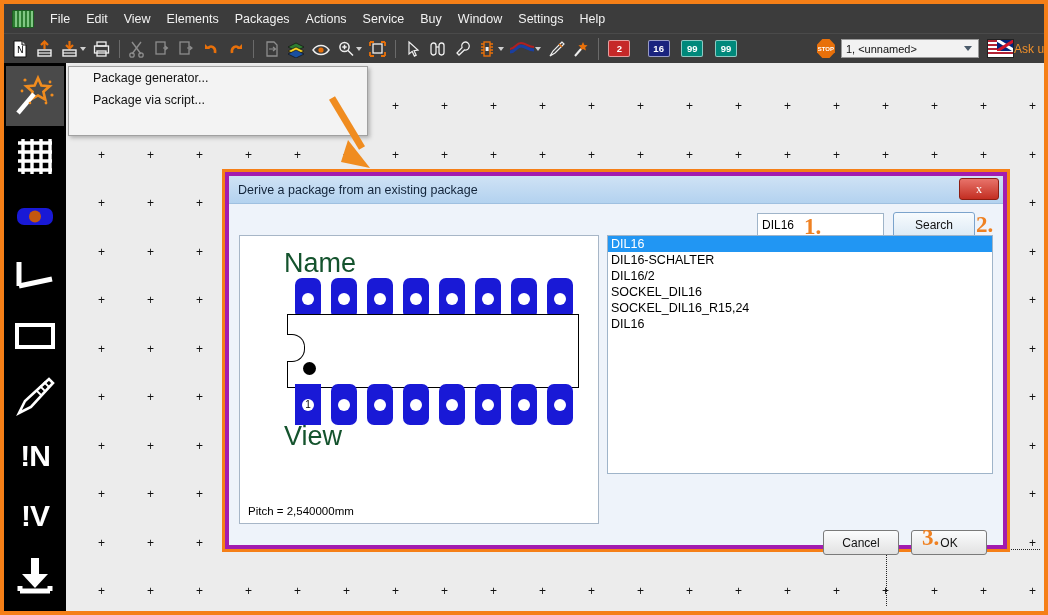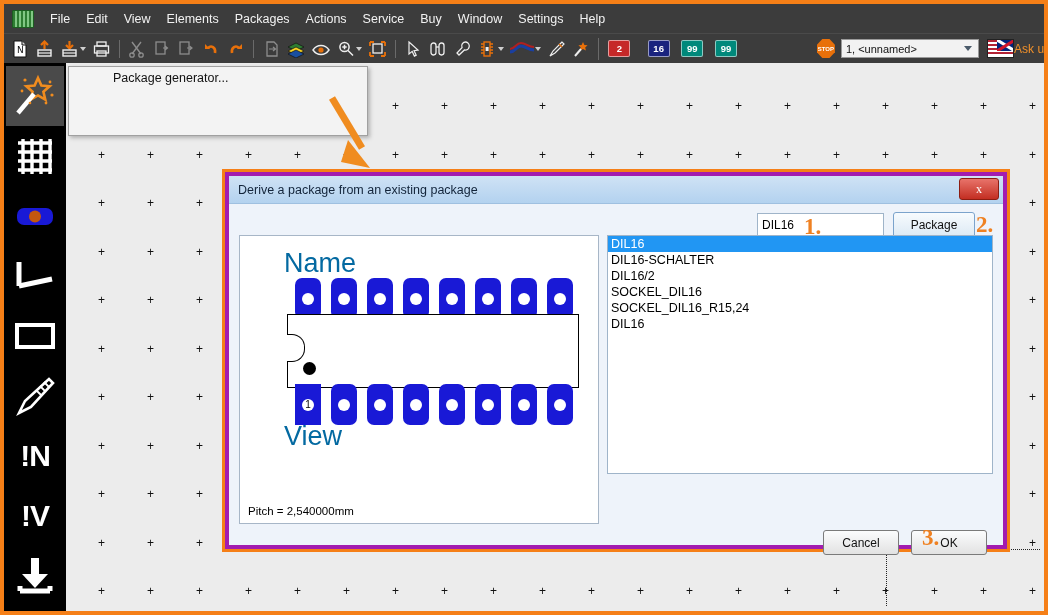--- a/index.html
+++ b/index.html
@@ -57,40 +57,40 @@
 
   
   .canvas{position:absolute;left:62px;top:59px;right:4px;bottom:4px;background:#ececec;overflow:hidden;}
   .plus{position:absolute;color:#111;font-size:12px;line-height:10px;font-family:"Liberation Sans",sans-serif;}
   .axv{position:absolute;border-left:1px dotted #222;}
   .axh{position:absolute;border-top:1px dotted #222;}
 
   
   .dropdown{position:absolute;left:64px;top:62px;width:298px;height:68px;background:#f3f3f3;
             border:1px solid #a0a0a0;box-shadow:2px 2px 4px rgba(0,0,0,.25);z-index:40;}
-  .dd-item{height:22px;line-height:22px;padding-left:44px;font-size:12.5px;color:#111;cursor:pointer;}
+  .dd-item{height:22px;line-height:22px;padding-left:24px;font-size:12.5px;color:#111;cursor:pointer;}
   .dd-item.hl{background:#8ec6f0;}
 
   
   .dlgwrap{position:absolute;left:218px;top:165px;width:788px;height:383px;
            border:3px solid #f57f17;box-sizing:border-box;z-index:50;}
   .dlg{position:absolute;inset:0;background:#eef3fa;border:4px solid #a21caf;box-sizing:border-box;
        display:flex;flex-direction:column;}
   .dlg-tb{height:27px;background:linear-gradient(#cfe2f5,#b3d2ef);display:flex;align-items:center;
           position:relative;border-bottom:1px solid #9fc0e0;}
   .dlg-title{font-size:12.5px;color:#12243a;padding-left:9px;}
   .closebtn{position:absolute;right:4px;top:2px;width:38px;height:20px;border-radius:3px;
             background:linear-gradient(#e8736a,#c32e22);border:1px solid #8c1d12;color:#fff;
             font-size:12px;display:flex;align-items:center;justify-content:center;cursor:pointer;
             font-family:"Liberation Serif",serif;}
   .dlg-body{flex:1;position:relative;padding:10px;}
 
   .preview{position:absolute;left:10px;top:31px;width:360px;height:289px;background:#fff;
            border:1px solid #a7b6c7;box-sizing:border-box;overflow:hidden;}
-  .pkgname{position:absolute;font-family:"Liberation Sans",sans-serif;font-size:27px;color:#0369a1;}
+  .pkgname{position:absolute;font-family:"Liberation Sans",sans-serif;font-size:27px;color:#14532d;}
   .pad{position:absolute;background:#1919d6;border-radius:7px;}
   .pad .hole{position:absolute;left:50%;top:50%;transform:translate(-50%,-50%);
              width:12px;height:12px;border-radius:50%;background:#fff;}
   .pad.sq{border-radius:0;}
   .pad.sq .hole{color:#000;font-size:10px;display:flex;align-items:center;justify-content:center;
                 font-family:"Liberation Sans",sans-serif;}
   .body-rect{position:absolute;border:1.5px solid #000;background:#fff;}
   .notch{position:absolute;width:17px;height:26px;border:1.5px solid #000;border-left:none;
          border-radius:0 13px 13px 0;background:#fff;}
   .dot{position:absolute;width:13px;height:13px;border-radius:50%;background:#000;}
@@ -583,20 +583,21 @@
         <div class="plus" style="left:865px;top:523px;">+</div>
         <div class="plus" style="left:914px;top:523px;">+</div>
         <div class="plus" style="left:963px;top:523px;">+</div>
       </div>
     <div class="axv" style="left:820px;top:470px;height:145px;"></div>
     <div class="axh" style="left:820px;top:486px;width:168px;"></div>
   </div>
 
   <div class="dropdown">
     <div class="dd-item">Package generator...</div>
+    <div class="dd-item">Package via script...</div>
   </div>
 
   <svg class="arrow" style="left:322px;top:92px;width:56px;height:80px;" viewBox="0 0 56 80">
     <path d="M6 2 L36 52" stroke="#f08c1f" stroke-width="7" fill="none"></path>
     <path d="M22 44 L44 72 L15 66 Z" fill="#f08c1f"></path>
   </svg>
 
   <div class="dlgwrap">
     <div class="dlg">
       <div class="dlg-tb">
@@ -660,21 +661,21 @@
             </div>
           <div class="pad" style="left:307px;top:148px;width:26px;height:41px;">
               <span class="hole"></span>
             </div>
 
           <div class="pkgname" style="left:44px;top:185px;">View</div>
           <div class="pitch">Pitch = 2,540000mm</div>
         </div>
 
         <input class="srch-input" value="DIL16" style="">
-        <button class="srch-btn">Package</button>
+        <button class="srch-btn">Search</button>
 
         <div class="listbox">
           <div class="lb-item sel">DIL16</div>
           <div class="lb-item">DIL16-SCHALTER</div>
           <div class="lb-item">DIL16/2</div>
           <div class="lb-item">SOCKEL_DIL16</div>
           <div class="lb-item">SOCKEL_DIL16_R15,24</div>
           <div class="lb-item">DIL16</div>
         </div>
 

